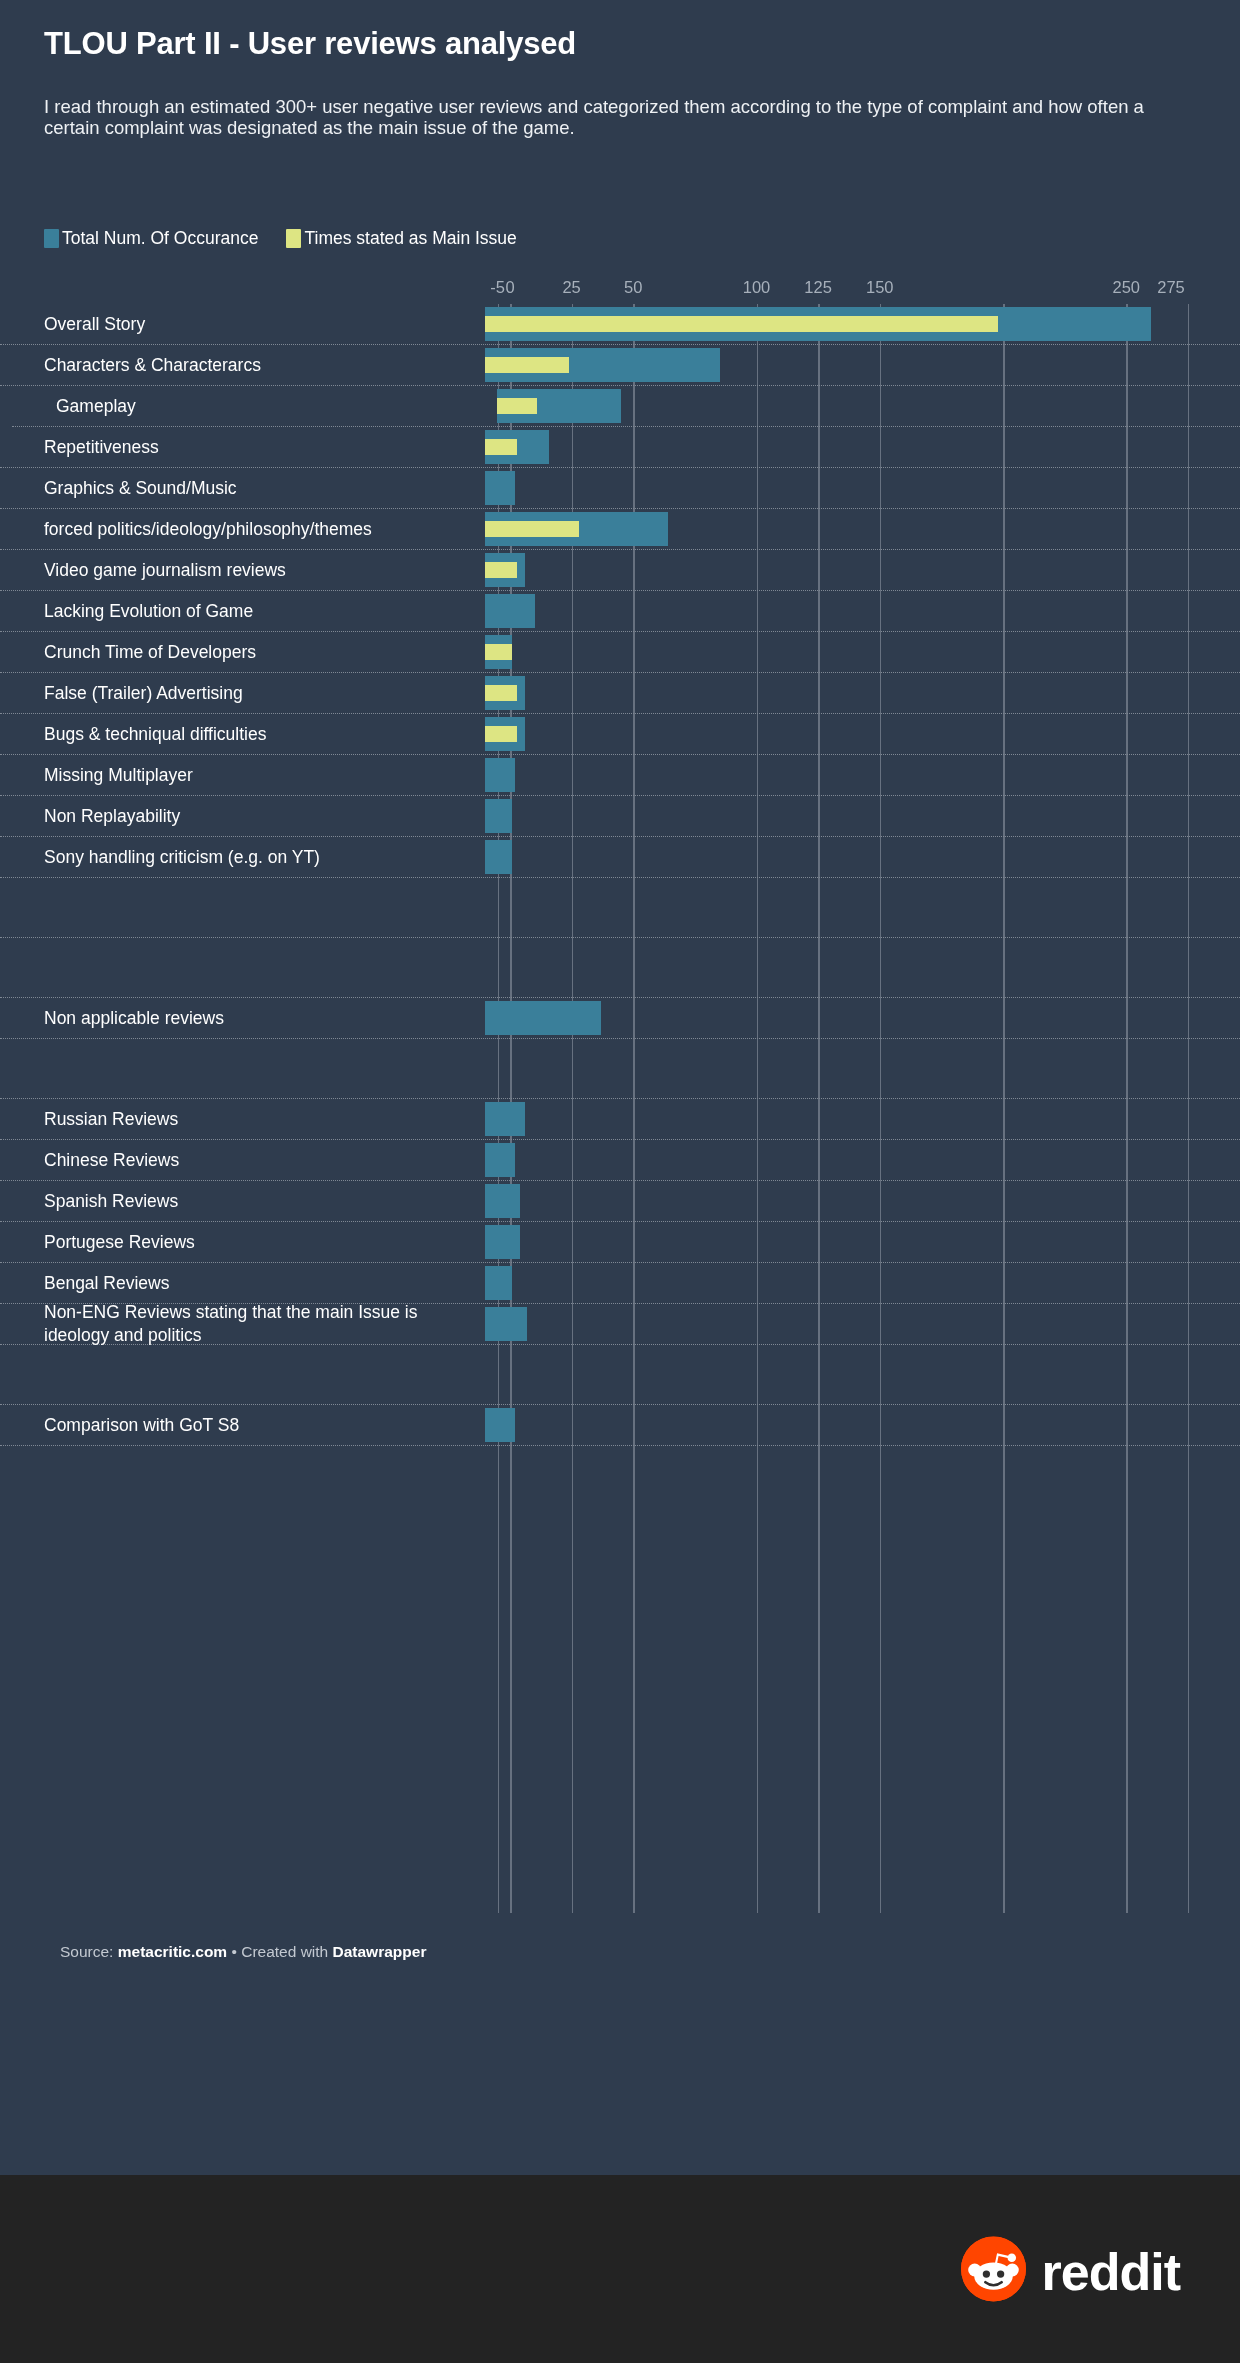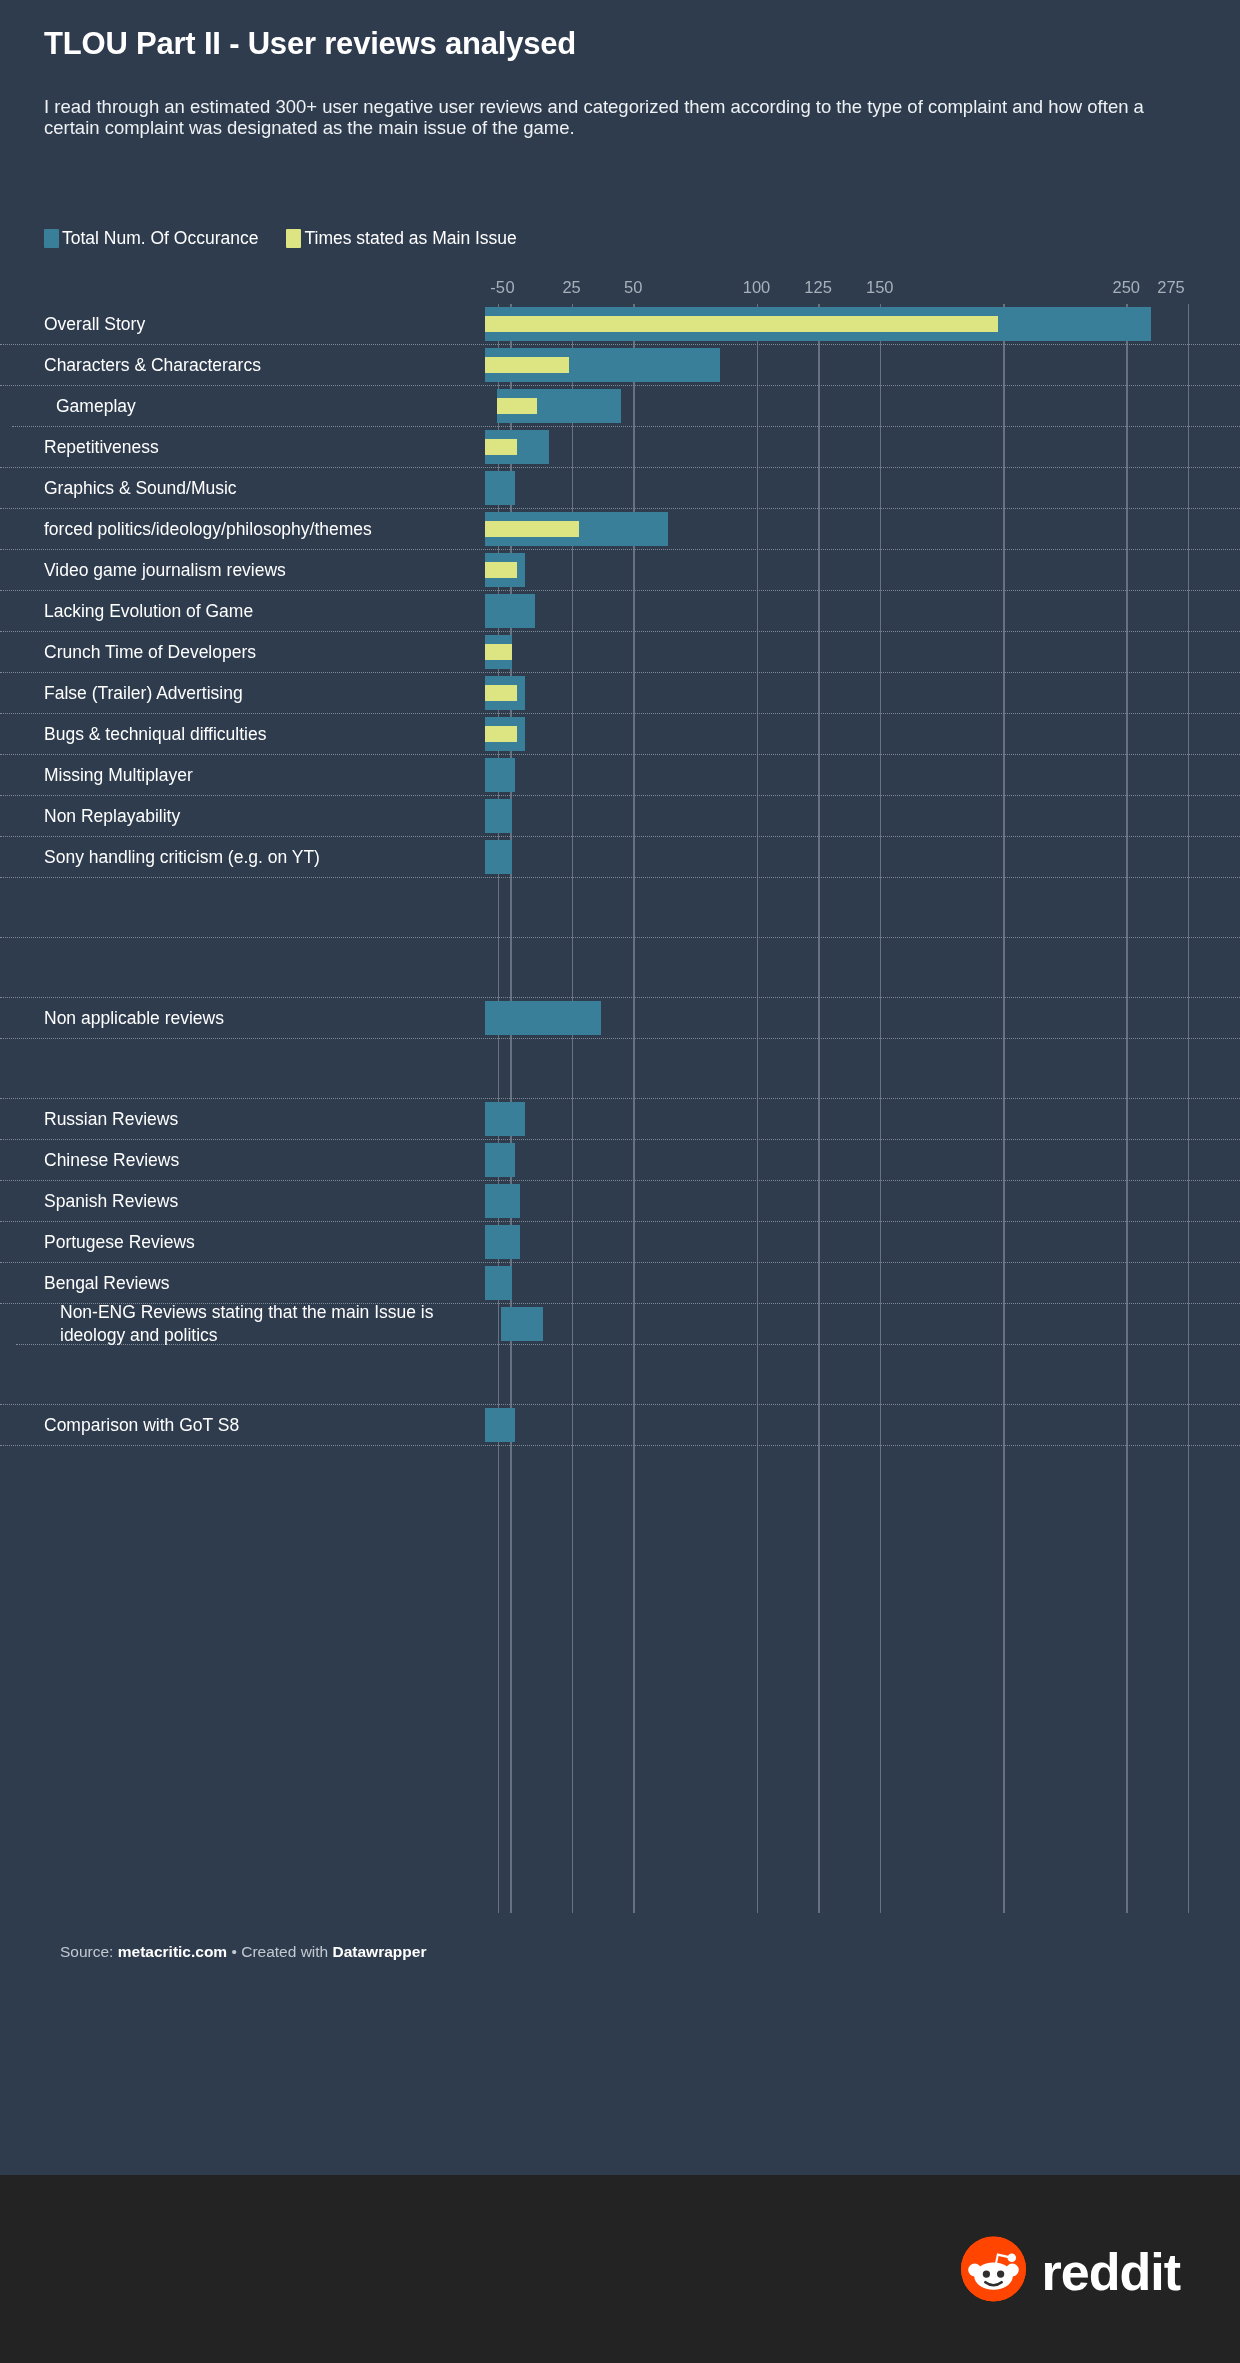--- a/index.html
+++ b/index.html
@@ -264,21 +264,21 @@
           <div class="bar-wrap">
             <div class="bar-total" style="width: 34.86px; height: 34px;"></div>
           </div>
         </div>
         <div class="row" style="height: 41px;">
           <div class="row-label">Bengal Reviews</div>
           <div class="bar-wrap">
             <div class="bar-total" style="width: 27.465px; height: 34px;"></div>
           </div>
         </div>
-        <div class="row" style="height: 41px; margin-left: 16px;">
+        <div class="row" style="height: 41px;">
           <div class="row-label">Non-ENG Reviews stating that the main Issue is ideology and politics</div>
           <div class="bar-wrap">
             <div class="bar-total" style="width: 42.255px; height: 34px;"></div>
           </div>
         </div>
         <div class="row spacer" style="height: 60px;"></div>
         <div class="row" style="height: 41px;">
           <div class="row-label">Comparison with GoT S8</div>
           <div class="bar-wrap">
             <div class="bar-total" style="width: 29.93px; height: 34px;"></div>

